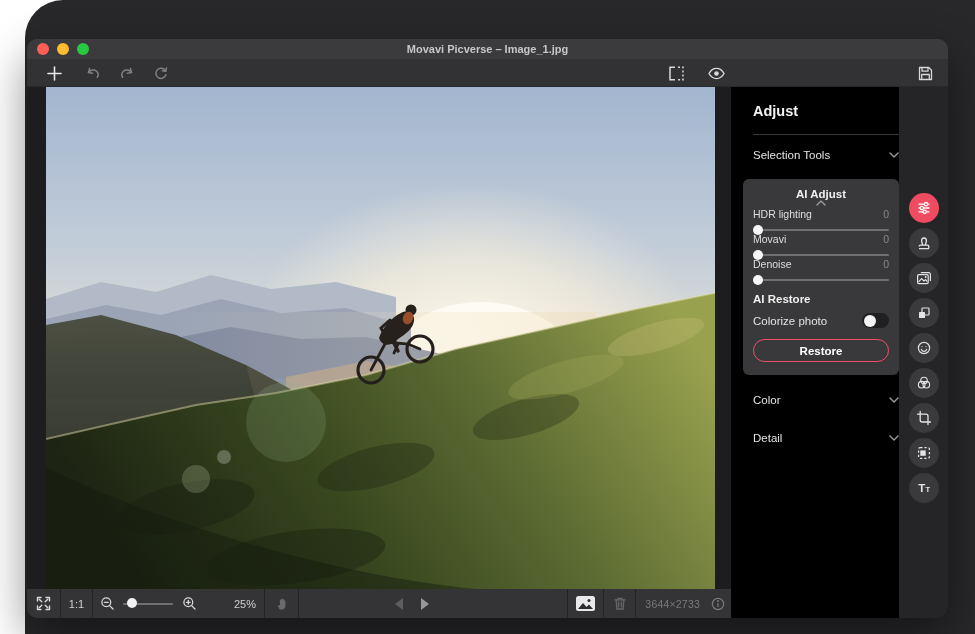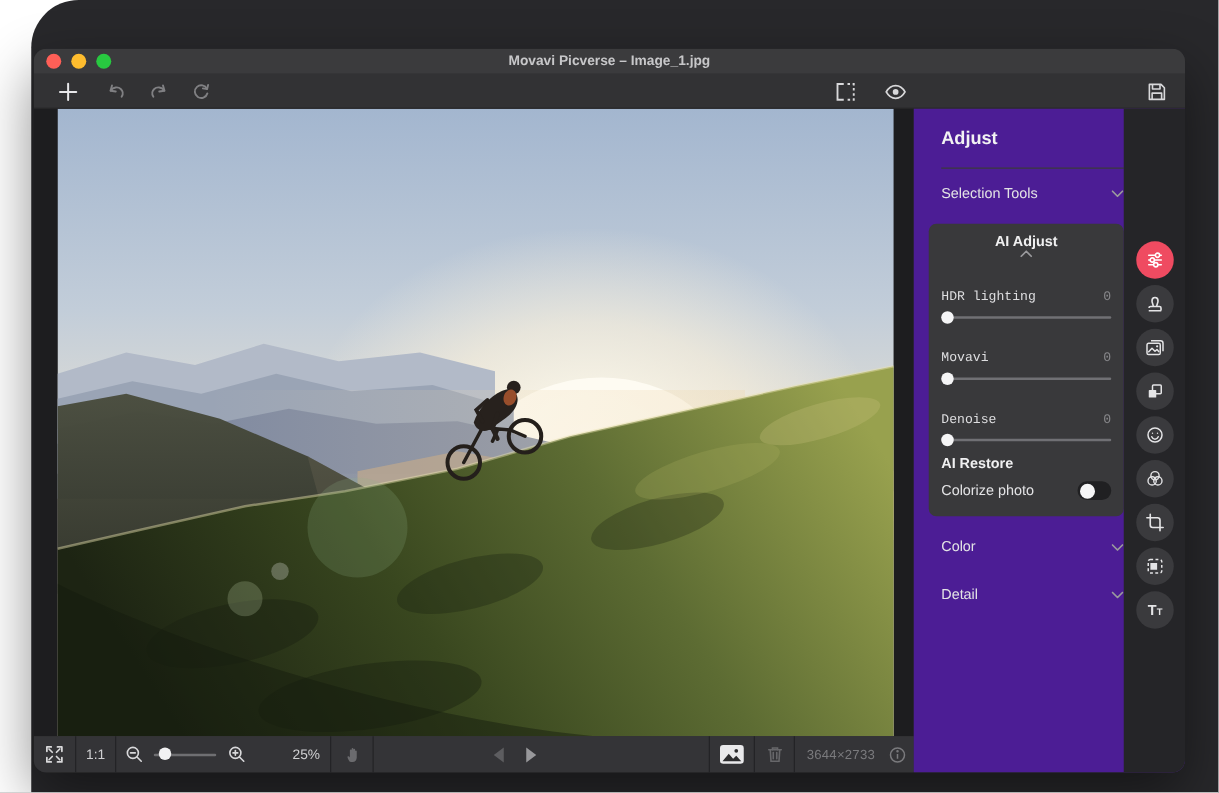--- a/index.html
+++ b/index.html
@@ -35,37 +35,37 @@
   .bb-track { position:absolute; left:2px; right:2px; top:13.5px; height:2px; background:#6f6f72; border-radius:1px; }
   .bb-knob { position:absolute; left:6px; top:9px; width:10px; height:10px; border-radius:50%; background:#f2f2f3; }
   .bb-arrows { position:absolute; left:368px; top:0; height:29px; display:flex; align-items:center; gap:18px; }
   .tri-left { width:0; height:0; border:6px solid transparent; border-right:8px solid #5d5d60; border-left:none; }
   .tri-right { width:0; height:0; border:6px solid transparent; border-left:8px solid #98989b; border-right:none; }
   .bb-right { margin-left:auto; display:flex; align-items:center; height:29px; }
   .bb-dims { color:#7a7a7d; font-size:10.5px; padding:0 5px 0 9px; letter-spacing:.2px; }
   .thumb-btn { width:19px; height:15px; background:#e9e9eb; border-radius:2.5px; position:relative; overflow:hidden; }
 
   
-  .panel { position:absolute; left:704px; top:0; right:0; bottom:0; background:#4c1d95; }
+  .panel { position:absolute; left:704px; top:0; right:0; bottom:0; background:#000000; }
   .rail { position:absolute; right:0; top:0; bottom:0; width:49px; background:#252528;
           display:flex; flex-direction:column; align-items:center; padding-top:106px; gap:5px; }
   .rail-btn { width:30px; height:30px; border-radius:50%; background:#3a3a3d; flex:0 0 auto;
               display:flex; align-items:center; justify-content:center; }
   .rail-btn.active { background:#ef4b61; }
 
   .panel-content { position:absolute; left:0; top:0; right:49px; bottom:0; padding:16px 0 0 22px; color:#e4e4e6; }
   .panel-title { font-size:14.5px; font-weight:700; color:#f2f2f3; }
   .panel-divider { width:146px; height:1px; background:#3a3a3d; margin-top:15px; }
   .sec-row { width:146px; height:40px; display:flex; align-items:center; justify-content:space-between;
              font-size:11.5px; color:#e3e3e5; }
   .chev { flex:0 0 auto; }
 
   .ai-box { width:156px; margin-left:-10px; margin-top:4px; background:#39393b; border-radius:6px; padding:9px 10px 13px 10px; }
   .ai-head { display:flex; align-items:center; justify-content:space-between; font-size:11.5px; font-weight:700; color:#f0f0f1; height:18px;flex-direction:column; }
-  .slider-group { margin-top:26px;font-family:Liberation Mono, monospace; }
+  .slider-group { margin-top:2px; }
   .sl-row { display:flex; justify-content:space-between; align-items:center; font-size:10.5px; }
   .sl-label { color:#dedee0; }
   .sl-value { color:#87878a; }
   .sl-track { position:relative; margin-top:9px; height:2px; background:#707074; border-radius:1px; }
   .sl-knob { position:absolute; left:0px; top:-4px; width:10px; height:10px; border-radius:50%; background:#f5f5f6; }
   .ai-restore-title { margin-top:12px; font-size:11.5px; font-weight:700; color:#f0f0f1; }
   .colorize-row { margin-top:8px; display:flex; align-items:center; justify-content:space-between; font-size:11.5px; color:#e3e3e5; }
   .toggle { width:27px; height:15px; border-radius:8px; background:#202022; position:relative; }
   .toggle-knob { position:absolute; left:1.5px; top:1.5px; width:12px; height:12px; border-radius:50%; background:#f5f5f6; }
   .restore-btn { margin-top:11px; width:136px; height:23px; border:1.5px solid #ef5068; border-radius:12px;
@@ -357,20 +357,21 @@
                 </div>
             </div>
 
             <div class="ai-restore-title">AI Restore</div>
             <div class="colorize-row">
               <span>Colorize photo</span>
               <div class="toggle">
                   <div class="toggle-knob"></div>
                 </div>
             </div>
+            <div class="restore-btn">Restore</div>
           </div>
 
           <div class="collapsed-list">
             <div class="sec-row">
               <span>Color</span>
               <svg class="chev" width="10" height="6" viewBox="0 0 10 6">
                   <path d="M1 1 L5 5 L9 1" stroke="#9a9a9d" stroke-width="1.4" fill="none" stroke-linecap="round" stroke-linejoin="round"></path>
                 </svg>
             </div>
             <div class="sec-row">

